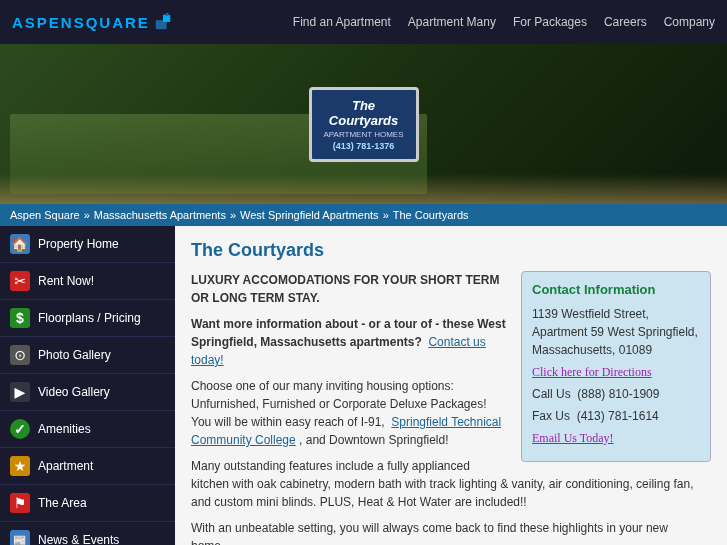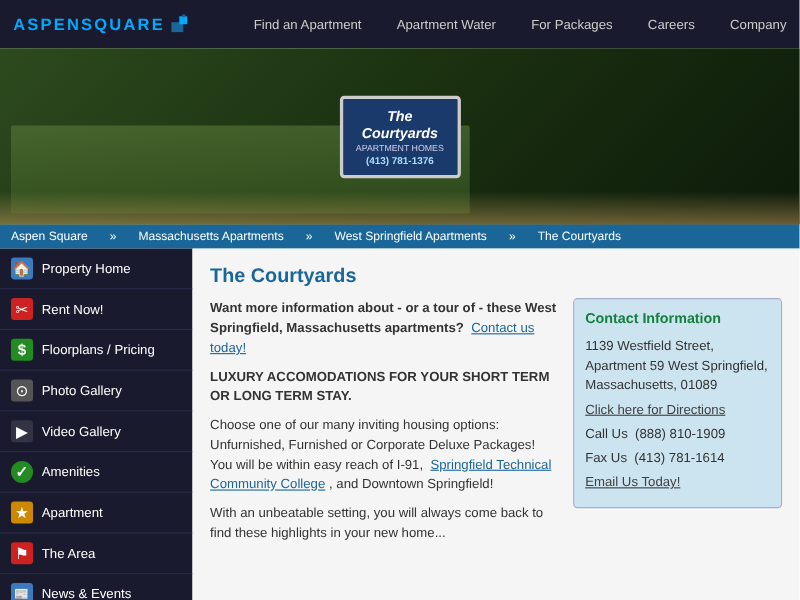--- a/index.html
+++ b/index.html
@@ -4,32 +4,32 @@
   <style>
     * { margin: 0; padding: 0; box-sizing: border-box; }
     body { font-family: Arial, sans-serif; font-size: 12px; background: #fff; width: 727px; }
 
     
     #header { background: #1a1a2e; display: flex; align-items: center; padding: 6px 12px; height: 44px; }
     #logo-area { display: flex; align-items: center; }
     #logo-text { color: #fff; font-size: 15px; font-weight: bold; letter-spacing: 2px; }
     #logo-text span { color: #00aaff; }
     #logo-icon { width: 18px; height: 18px; margin-left: 4px; }
-    #nav { display: flex; gap: 32px; margin-left: auto; }
+    #nav { display: flex; gap: 17px; margin-left: auto; }
     .nav-item { color: #ccc; font-size: 12px; cursor: pointer; white-space: nowrap; }
 
     
     #hero { width: 727px; height: 160px; background: linear-gradient(135deg, #2d4a1e 0%, #3a5a28 30%, #1a3010 60%, #0d1f0a 100%); position: relative; overflow: hidden; display: flex; align-items: center; justify-content: center; }
     #hero-sign { background: #1a3a6b; border: 3px solid #ccc; border-radius: 4px; padding: 8px 12px; text-align: center; color: #fff; font-size: 10px; width: 110px; }
     #hero-sign-title { font-size: 13px; font-style: italic; color: #fff; font-weight: bold; }
     #hero-sign-sub { font-size: 8px; color: #cce; margin-top: 2px; }
     #hero-sign-phone { font-size: 9px; color: #adf; margin-top: 2px; font-weight: bold; }
 
     
-    #breadcrumb { background: #1a6699; padding: 5px 10px; font-size: 11px; color: #fff; display: flex; align-items: center; gap: 20px; }
+    #breadcrumb { background: #1a6699; padding: 5px 10px; font-size: 11px; color: #fff; display: flex; align-items: center; gap: 4px; }
     #breadcrumb a { color: #fff; text-decoration: none; }
 
     
     #main { display: flex; min-height: 350px; }
 
     
     #sidebar { width: 175px; background: #1a1a2e; flex-shrink: 0; }
     .sidebar-item { display: flex; align-items: center; gap: 8px; padding: 8px 10px; border-bottom: 1px solid #2a2a4e; cursor: pointer; color: #fff; font-size: 12px; }
     .si-icon { width: 20px; height: 20px; display: flex; align-items: center; justify-content: center; flex-shrink: 0; font-size: 14px; }
 
@@ -49,39 +49,39 @@
     #content h2 { color: #1a6699; font-size: 18px; margin-bottom: 10px; }
     #content p { margin-bottom: 8px; line-height: 1.5; color: #333; font-size: 12px; }
     #content a { color: #1a6699; }
     #content .bold-intro { font-weight: bold; color: #333; }
     #luxury-text { font-weight: bold; color: #333; margin: 8px 0; font-size: 11px; }
 
     
     #contact-box { float: right; background: #cce4f0; border: 1px solid #aac; border-radius: 4px; width: 190px; padding: 10px; margin-left: 12px; font-size: 11px; }
     #contact-box h3 { color: #15803d; font-size: 13px; margin-bottom: 8px; }
     #contact-box p { margin-bottom: 4px; color: #333; }
-    #contact-box a { color: #404040; }
+    #contact-box a { color: #a21caf; font-family: Liberation Serif, serif; }
   </style>
 </head>
 <body>
 
 <div id="header">
   <div id="logo-area">
     <div id="logo-text">
       <span>ASPEN</span><span style="color:#00aaff;">SQUARE</span>
     </div>
     <svg id="logo-icon" viewBox="0 0 20 20">
       <rect x="2" y="8" width="12" height="10" fill="#1a6699"></rect>
       <rect x="10" y="2" width="8" height="8" fill="#00aaff"></rect>
       <rect x="13" y="0" width="3" height="3" fill="#1a6699"></rect>
     </svg>
   </div>
   <nav id="nav">
     <span class="nav-item">Find an Apartment</span>
-    <span class="nav-item">Apartment Water</span>
+    <span class="nav-item">Apartment Many</span>
     <span class="nav-item">For Packages</span>
     <span class="nav-item">Careers</span>
     <span class="nav-item">Company</span>
   </nav>
 </div>
 
 <div id="hero">
   <div style="position:absolute;top:0;left:0;right:0;bottom:0;background:linear-gradient(135deg,#2d4a1e,#1a3010,#0d1a0a);"></div>
   <div style="position:absolute;bottom:10px;left:10px;right:300px;height:80px;background:linear-gradient(180deg,#5a7a3a,#3a5a20);border-radius:2px;opacity:0.6;"></div>
   <div id="hero-sign" style="position:relative;z-index:2;">
@@ -149,29 +149,30 @@
 
     <div id="contact-box">
       <h3>Contact Information</h3>
       <p>1139 Westfield Street, Apartment 59 West Springfield, Massachusetts, 01089</p>
       <p><a href="#">Click here for Directions</a></p>
       <p><span>Call Us</span>&nbsp;&nbsp;<span>(888) 810-1909</span></p>
       <p><span>Fax Us</span>&nbsp;&nbsp;<span>(413) 781-1614</span></p>
       <p><a href="#">Email Us Today!</a></p>
     </div>
 
+    <p id="luxury-text">LUXURY ACCOMODATIONS FOR YOUR SHORT TERM OR LONG TERM STAY.</p>
+
     <p>
       <span class="bold-intro">Want more information about - or a tour of - these West Springfield, Massachusetts apartments?</span>
       &nbsp;<a href="#">Contact us today!</a>
     </p>
-
-    <p id="luxury-text">LUXURY ACCOMODATIONS FOR YOUR SHORT TERM OR LONG TERM STAY.</p>
 
     <p>
       <span>Choose one of our many inviting housing options: Unfurnished, Furnished or Corporate Deluxe Packages! You will be within easy reach of I-91,</span>
       &nbsp;<a href="#">Springfield Technical Community College</a>
       <span>, and Downtown Springfield!</span>
     </p>
 
+    <p>Many outstanding features include a fully applianced kitchen with oak cabinetry, modern bath with track lighting &amp; vanity, air conditioning, ceiling fan, and custom mini blinds. PLUS, Heat &amp; Hot Water are included!!</p>
 
     <p>With an unbeatable setting, you will always come back to find these highlights in your new home...</p>
   </div>
 </div>
 
 </body></html>

